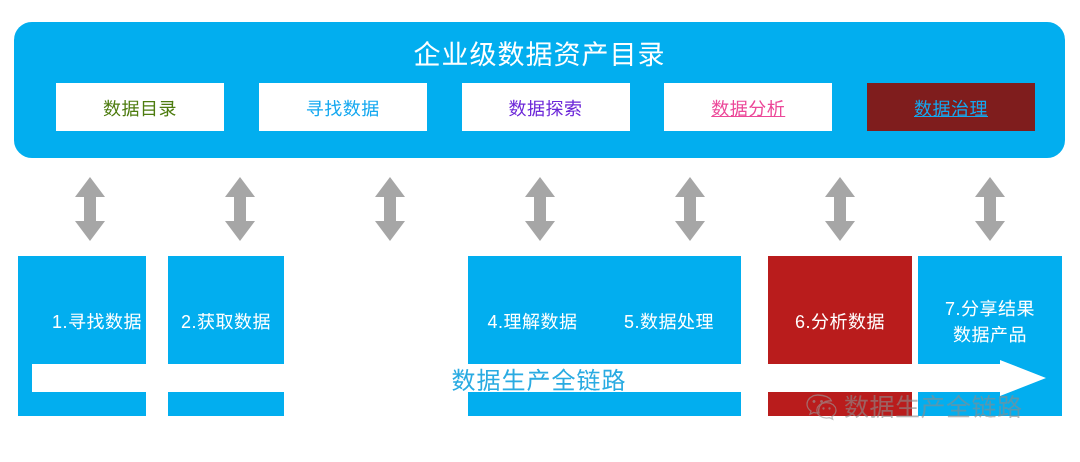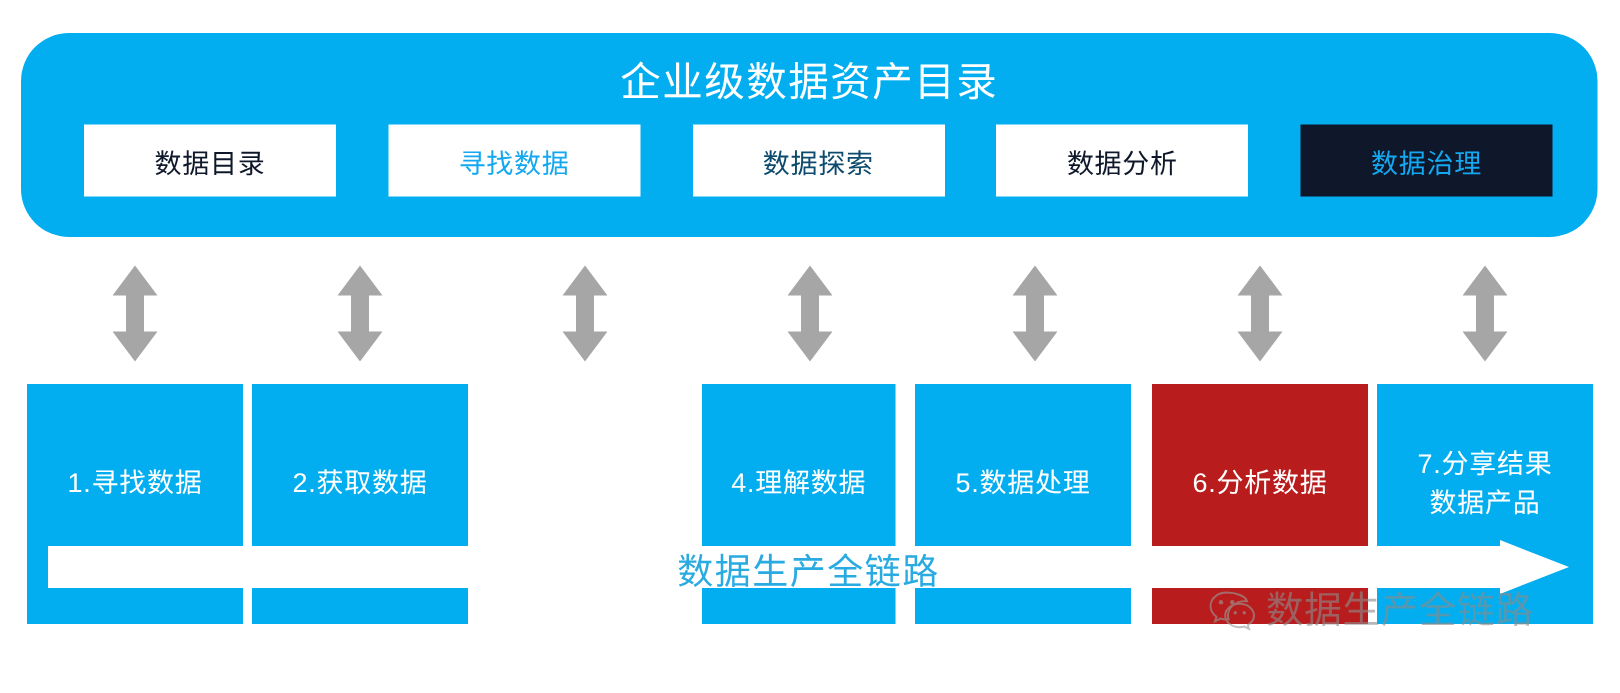--- a/index.html
+++ b/index.html
@@ -20,21 +20,21 @@
   }
 
   
   .banner {
     position: absolute;
     left: 14px;
     top: 22px;
     width: 1051px;
     height: 136px;
     background: #02AEEF;
-    border-radius: 32px;
+    border-radius: 18px;
     box-sizing: border-box;
   }
   .banner-title {
     position: absolute;
     left: 0;
     top: 16px;
     width: 100%;
     text-align: center;
     color: #ffffff;
     font-size: 27px;
@@ -171,33 +171,33 @@
 </style>
 </head>
 <body>
 
 <div id="canvas">
 
   <div class="banner" style="background: rgb(2, 174, 239);">
     <div class="banner-title" style="color: rgb(255, 255, 255);">企业级数据资产目录</div>
 
     <div class="banner-tabs">
-      <div class="tab-box" style="background: rgb(255, 255, 255); color: #0f172a;">
+      <div class="tab-box" style="background: rgb(255, 255, 255); color: #4d7c0f;">
         <span>数据目录</span>
       </div>
       <div class="tab-box" style="background: rgb(255, 255, 255); color: rgb(20, 168, 240);">
         <span>寻找数据</span>
       </div>
-      <div class="tab-box" style="background: rgb(255, 255, 255); color: #0c4a6e;">
+      <div class="tab-box" style="background: rgb(255, 255, 255); color: #6d28d9;">
         <span>数据探索</span>
       </div>
-      <div class="tab-box" style="background: rgb(255, 255, 255); color: #0f172a;">
+      <div class="tab-box" style="background: rgb(255, 255, 255); color: #ec4899; text-decoration: underline;">
         <span>数据分析</span>
       </div>
-      <div class="tab-box" style="background: #0f172a; color: rgb(20, 168, 240);">
+      <div class="tab-box" style="background: #7f1d1d; color: rgb(20, 168, 240); text-decoration: underline;">
         <span>数据治理</span>
       </div>
     </div>
   </div>
 
   <div class="arrow-band" id="arrow-band">
       <div class="arrow-cell" style="left: 0px; width: 144px;">
         <svg class="dbl-arrow" viewBox="0 0 30 64" aria-hidden="true">
           <polygon points="15,0 30,20 21,20 21,44 30,44 15,64 0,44 9,44 9,20 0,20" fill="#A6A6A6"></polygon>
         </svg>
@@ -228,30 +228,30 @@
         </svg>
       </div>
       <div class="arrow-cell" style="left: 900px; width: 144px;">
         <svg class="dbl-arrow" viewBox="0 0 30 64" aria-hidden="true">
           <polygon points="15,0 30,20 21,20 21,44 30,44 15,64 0,44 9,44 9,20 0,20" fill="#A6A6A6"></polygon>
         </svg>
       </div>
     </div>
 
   <div class="steps" id="step-row">
-      <div class="step-box" style="left: 0px; width: 144px; background: rgb(2, 174, 239);">
+      <div class="step-box" style="left: 0px; width: 128px; background: rgb(2, 174, 239); justify-content: flex-end;">
         <div class="step-label">1.寻找数据</div>
       </div>
-      <div class="step-box" style="left: 150px; width: 144px; background: rgb(2, 174, 239); text-align: right;">
+      <div class="step-box" style="left: 150px; width: 116px; background: rgb(2, 174, 239); text-align: right;">
         <div class="step-label">2.获取数据</div>
       </div>
       <div class="step-box" style="left: 450px; width: 129px; background: rgb(2, 174, 239);">
         <div class="step-label">4.理解数据</div>
       </div>
-      <div class="step-box" style="left: 592px; width: 144px; background: rgb(2, 174, 239);">
+      <div class="step-box" style="left: 579px; width: 144px; background: rgb(2, 174, 239);">
         <div class="step-label">5.数据处理</div>
       </div>
       <div class="step-box" style="left: 750px; width: 144px; background: #b91c1c;">
         <div class="step-label">6.分析数据</div>
       </div>
       <div class="step-box" style="left: 900px; width: 144px; background: rgb(2, 174, 239);">
         <div class="step-label">7.分享结果
 数据产品</div>
       </div>
     </div>

